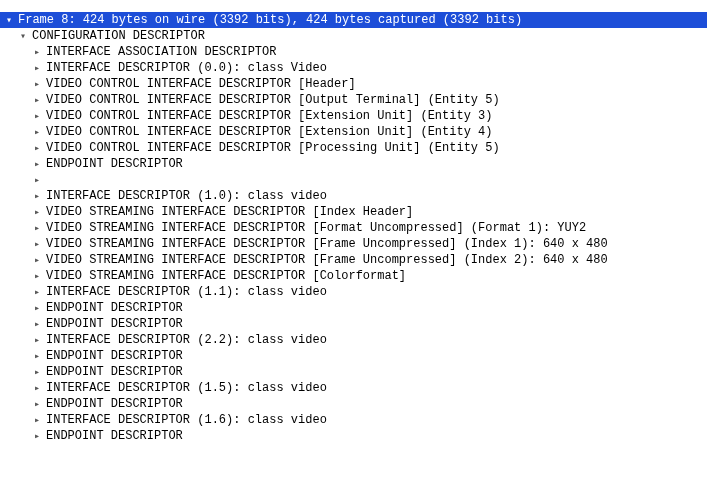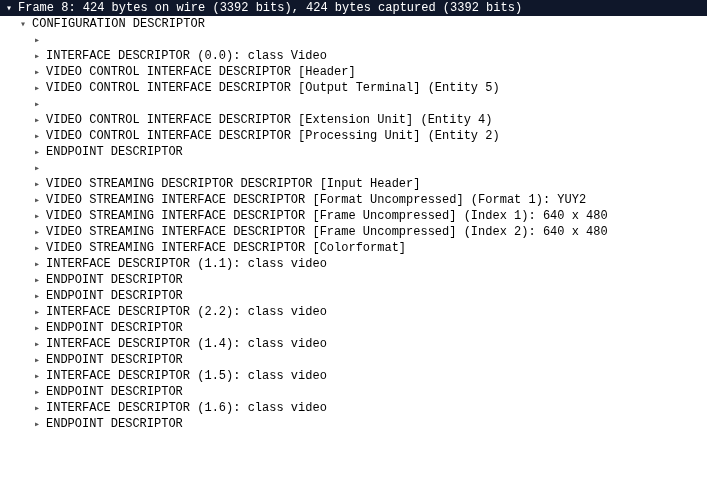--- a/index.html
+++ b/index.html
@@ -29,22 +29,23 @@
     .tree-row {
       display: flex;
       align-items: center;
       height: 16px;
       padding: 0 2px;
       white-space: nowrap;
       cursor: default;
     }
 
     .tree-row.highlighted {
-      background: #0f172a;
+      background: #1d4ed8;
       color: #ffffff;
+      margin-top: 12px;
     }
 
     .expand-icon {
       display: inline-flex;
       align-items: center;
       justify-content: center;
       width: 14px;
       height: 14px;
       margin-right: 2px;
       flex-shrink: 0;
@@ -93,63 +94,70 @@
       <span class="row-label">Frame 8: 424 bytes on wire (3392 bits), 424 bytes captured (3392 bits)</span>
     </div>
     <div class="tree-row">
       <span style="display: inline-block; width: 14px; flex-shrink: 0;"></span>
       <span class="expand-icon expanded"></span>
       <span class="row-label">CONFIGURATION DESCRIPTOR</span>
     </div>
     <div class="tree-row">
       <span style="display: inline-block; width: 28px; flex-shrink: 0;"></span>
       <span class="expand-icon collapsed"></span>
+      <span class="row-label">INTERFACE ASSOCIATION DESCRIPTOR</span>
     </div>
     <div class="tree-row">
       <span style="display: inline-block; width: 28px; flex-shrink: 0;"></span>
       <span class="expand-icon collapsed"></span>
       <span class="row-label">INTERFACE DESCRIPTOR (0.0): class Video</span>
     </div>
     <div class="tree-row">
       <span style="display: inline-block; width: 28px; flex-shrink: 0;"></span>
       <span class="expand-icon collapsed"></span>
       <span class="row-label">VIDEO CONTROL INTERFACE DESCRIPTOR [Header]</span>
     </div>
     <div class="tree-row">
       <span style="display: inline-block; width: 28px; flex-shrink: 0;"></span>
       <span class="expand-icon collapsed"></span>
       <span class="row-label">VIDEO CONTROL INTERFACE DESCRIPTOR [Output Terminal] (Entity 5)</span>
     </div>
     <div class="tree-row">
       <span style="display: inline-block; width: 28px; flex-shrink: 0;"></span>
       <span class="expand-icon collapsed"></span>
+      <span class="row-label">VIDEO CONTROL INTERFACE DESCRIPTOR [Extension Unit] (Entity 3)</span>
     </div>
     <div class="tree-row">
       <span style="display: inline-block; width: 28px; flex-shrink: 0;"></span>
       <span class="expand-icon collapsed"></span>
       <span class="row-label">VIDEO CONTROL INTERFACE DESCRIPTOR [Extension Unit] (Entity 4)</span>
     </div>
     <div class="tree-row">
       <span style="display: inline-block; width: 28px; flex-shrink: 0;"></span>
       <span class="expand-icon collapsed"></span>
-      <span class="row-label">VIDEO CONTROL INTERFACE DESCRIPTOR [Processing Unit] (Entity 2)</span>
-    </div>
-    <div class="tree-row">
-      <span style="display: inline-block; width: 28px; flex-shrink: 0;"></span>
-      <span class="expand-icon collapsed"></span>
-      <span class="row-label">ENDPOINT DESCRIPTOR</span>
-    </div>
-    <div class="tree-row">
-      <span style="display: inline-block; width: 28px; flex-shrink: 0;"></span>
-      <span class="expand-icon collapsed"></span>
-    </div>
-    <div class="tree-row">
-      <span style="display: inline-block; width: 28px; flex-shrink: 0;"></span>
-      <span class="expand-icon collapsed"></span>
-      <span class="row-label">VIDEO STREAMING DESCRIPTOR DESCRIPTOR [Input Header]</span>
+      <span class="row-label">VIDEO CONTROL INTERFACE DESCRIPTOR [Processing Unit] (Entity 5)</span>
+    </div>
+    <div class="tree-row">
+      <span style="display: inline-block; width: 28px; flex-shrink: 0;"></span>
+      <span class="expand-icon collapsed"></span>
+      <span class="row-label">ENDPOINT DESCRIPTOR</span>
+    </div>
+    <div class="tree-row">
+      <span style="display: inline-block; width: 28px; flex-shrink: 0;"></span>
+      <span class="expand-icon collapsed"></span>
+    </div>
+    <div class="tree-row">
+      <span style="display: inline-block; width: 28px; flex-shrink: 0;"></span>
+      <span class="expand-icon collapsed"></span>
+      <span class="row-label">INTERFACE DESCRIPTOR (1.0): class video</span>
+    </div>
+    <div class="tree-row">
+      <span style="display: inline-block; width: 28px; flex-shrink: 0;"></span>
+      <span class="expand-icon collapsed"></span>
+      <span class="row-label">VIDEO STREAMING INTERFACE DESCRIPTOR [Index Header]</span>
     </div>
     <div class="tree-row">
       <span style="display: inline-block; width: 28px; flex-shrink: 0;"></span>
       <span class="expand-icon collapsed"></span>
       <span class="row-label">VIDEO STREAMING INTERFACE DESCRIPTOR [Format Uncompressed]  (Format 1): YUY2</span>
     </div>
     <div class="tree-row">
       <span style="display: inline-block; width: 28px; flex-shrink: 0;"></span>
       <span class="expand-icon collapsed"></span>
       <span class="row-label">VIDEO STREAMING INTERFACE DESCRIPTOR [Frame Uncompressed]  (Index  1):  640 x  480</span>
@@ -185,25 +193,20 @@
       <span class="row-label">INTERFACE DESCRIPTOR (2.2): class video</span>
     </div>
     <div class="tree-row">
       <span style="display: inline-block; width: 28px; flex-shrink: 0;"></span>
       <span class="expand-icon collapsed"></span>
       <span class="row-label">ENDPOINT DESCRIPTOR</span>
     </div>
     <div class="tree-row">
       <span style="display: inline-block; width: 28px; flex-shrink: 0;"></span>
       <span class="expand-icon collapsed"></span>
-      <span class="row-label">INTERFACE DESCRIPTOR (1.4): class video</span>
-    </div>
-    <div class="tree-row">
-      <span style="display: inline-block; width: 28px; flex-shrink: 0;"></span>
-      <span class="expand-icon collapsed"></span>
       <span class="row-label">ENDPOINT DESCRIPTOR</span>
     </div>
     <div class="tree-row">
       <span style="display: inline-block; width: 28px; flex-shrink: 0;"></span>
       <span class="expand-icon collapsed"></span>
       <span class="row-label">INTERFACE DESCRIPTOR (1.5): class video</span>
     </div>
     <div class="tree-row">
       <span style="display: inline-block; width: 28px; flex-shrink: 0;"></span>
       <span class="expand-icon collapsed"></span>

